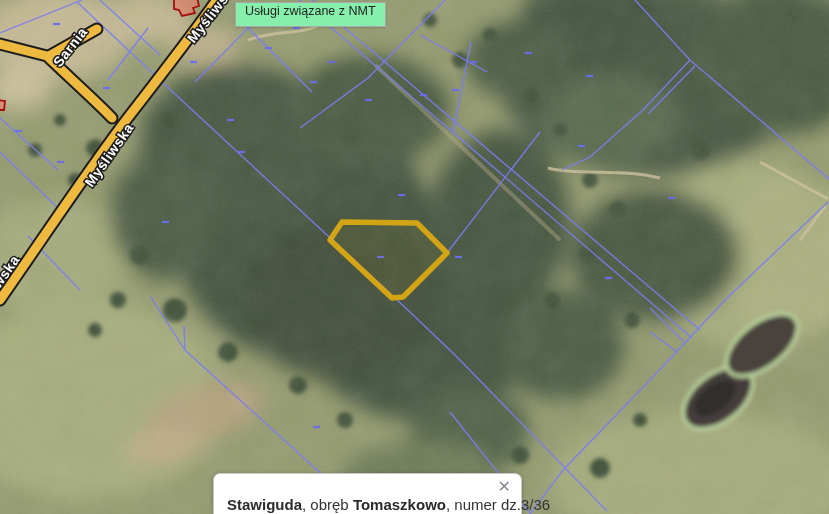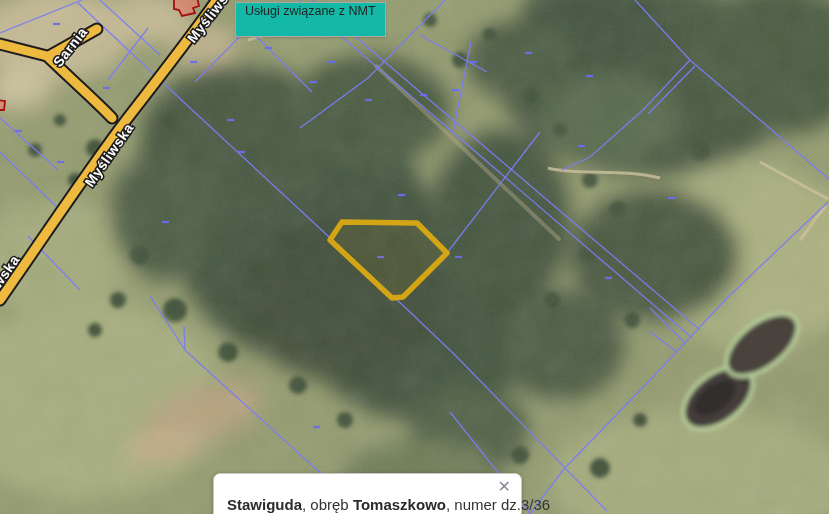--- a/index.html
+++ b/index.html
@@ -23,22 +23,22 @@
 
   .street-label{font-family:"Liberation Sans",sans-serif;font-size:14px;font-weight:700;letter-spacing:.5px;
     fill:#ffffff;stroke:#1a1a1a;stroke-width:3px;paint-order:stroke;}
 
   .parcel-hl{stroke:var(--parcel-highlight);stroke-width:5.5;fill:rgba(216,167,19,0.07);
     stroke-linejoin:round;opacity:.97}
 
   .building{fill:var(--building-fill);stroke:var(--building-outline);stroke-width:1.8;stroke-linejoin:miter}
 
   
-  .tooltip{position:absolute;left:235px;top:2px;background:#14b8a6;border:1px solid var(--tooltip-border);
-    padding:1px 9px 18px 9px;font-size:12.5px;color:#222;white-space:nowrap;box-shadow:0 1px 2px rgba(0,0,0,.15)}
+  .tooltip{position:absolute;left:235px;top:2px;background:#86efac;border:1px solid var(--tooltip-border);
+    padding:1px 9px 8px 9px;font-size:12.5px;color:#222;white-space:nowrap;box-shadow:0 1px 2px rgba(0,0,0,.15)}
 
   
   .popup{position:absolute;left:213px;top:473px;width:309px;height:60px;background:#fff;
     border:1px solid #c9c9c9;border-radius:7px;box-shadow:0 1px 4px rgba(0,0,0,.25);padding:8px 14px 0 13px}
   .popup-title{font-size:12.5px;color:var(--popup-title)}
   .popup-line{font-size:15px;color:var(--popup-text);margin-top:14px;white-space:nowrap}
   .popup-line .b{font-weight:700;color:#2b2b2b}
   .popup-close{position:absolute;right:10px;top:5px;border:0;background:transparent;color:var(--close-icon);
     font-size:16px;font-weight:700;line-height:1;cursor:pointer;font-family:"DejaVu Sans",sans-serif}
 </style>

